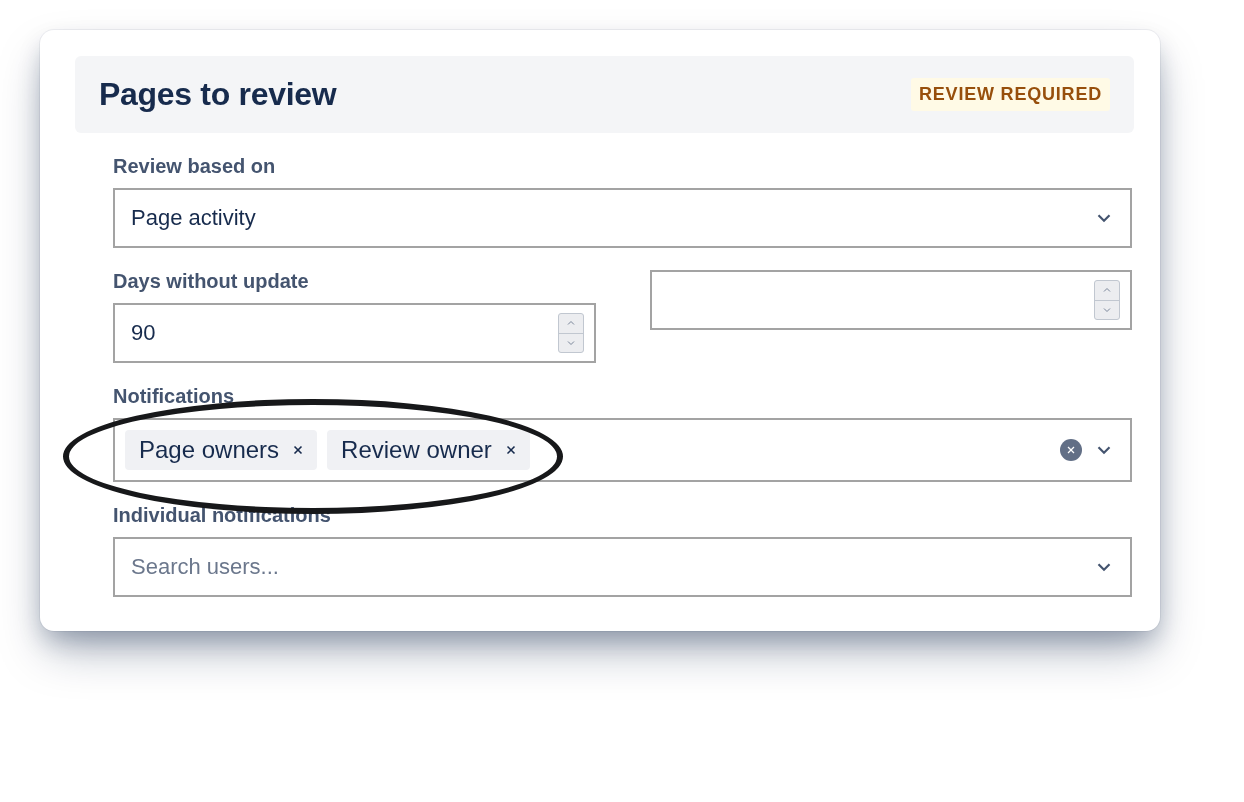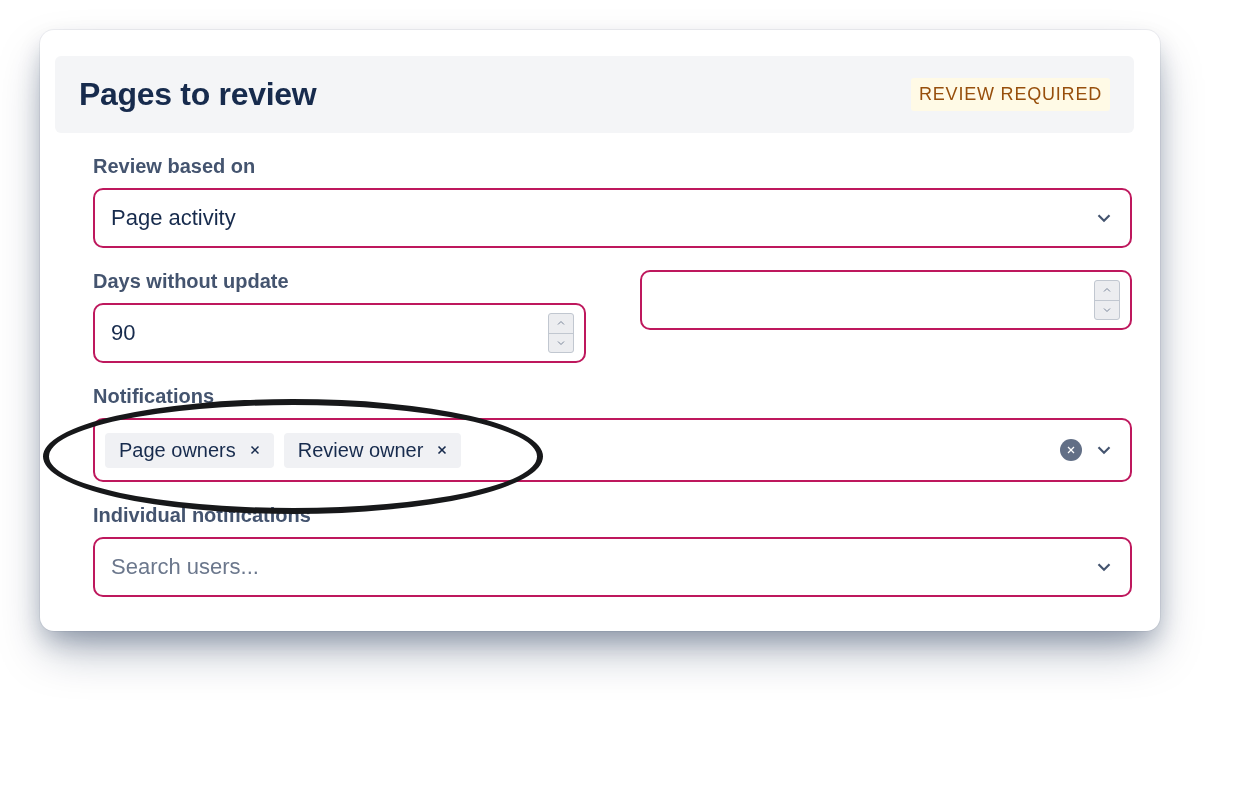--- a/index.html
+++ b/index.html
@@ -10,59 +10,59 @@
       padding: 30px 40px;
       color: #172B4D;
     }
     .panel {
       width: 1120px;
       background: #ffffff;
       border-radius: 14px;
       box-shadow: 0 0 0 1px rgba(9,30,66,0.06),
                   0 12px 24px -4px rgba(9,30,66,0.25),
                   0 24px 48px -8px rgba(9,30,66,0.35);
-      padding: 26px 26px 34px 15px;
+      padding: 26px 26px 34px 35px;
     }
     .header-bar {
       display: flex;
       align-items: center;
       justify-content: space-between;
       background: #F4F5F7;
       border-radius: 6px;
       padding: 20px 24px;
       margin-bottom: 22px;
     }
     .header-title {
       font-size: 32px;
       font-weight: 700;
       color: #172B4D;
       letter-spacing: -0.3px;
     }
     .badge {
       background: #FFFAE6;
       color: #974F0C;
-      font-weight: 400;
+      font-weight: 700;
       font-size: 18px;
       letter-spacing: 0.8px;
       padding: 6px 8px;
       border-radius: 3px;
     }
     .form { padding: 0 2px; }
     .row { display: flex; gap: 18px; margin-bottom: 22px; }
     .col { flex: 1; display: flex; flex-direction: column; margin-left: 36px; }
     .label {
       font-size: 20px;
       font-weight: 700;
       color: #44546F;
       margin-bottom: 10px;
     }
     .control {
       position: relative;
-      border: 2px solid #be185d;
-      border-radius: 10px;
+      border: 2px solid #a3a3a3;
+      border-radius: 0;
       background: #ffffff;
       min-height: 60px;
       display: flex;
       align-items: center;
       padding: 8px 52px 8px 16px;
       font-size: 22px;
       color: #172B4D;
     }
     .control.number { padding-right: 48px; }
     .placeholder { color: #6B778C; }
@@ -102,21 +102,21 @@
       flex: 1; display: flex; align-items: center; justify-content: center;
     }
     .stepper div:first-child { border-bottom: 1px solid #C1C7D0; }
     .stepper svg { stroke: #7A869A; stroke-width: 2; fill: none; }
     .multi { padding: 8px 88px 8px 10px; min-height: 64px; gap: 10px; }
     .tag {
       display: inline-flex; align-items: center;
       background: #F0F1F4;
       border-radius: 4px;
       padding: 6px 10px 6px 14px;
-      font-size: 20px;
+      font-size: 24px;
       color: #172B4D;
       gap: 10px;
     }
     .tag .x {
       width: 18px; height: 18px;
       display: flex; align-items: center; justify-content: center;
       cursor: pointer;
       color: #172B4D;
     }
     .tag .x svg { stroke: #172B4D; stroke-width: 2.6; fill: none; }

